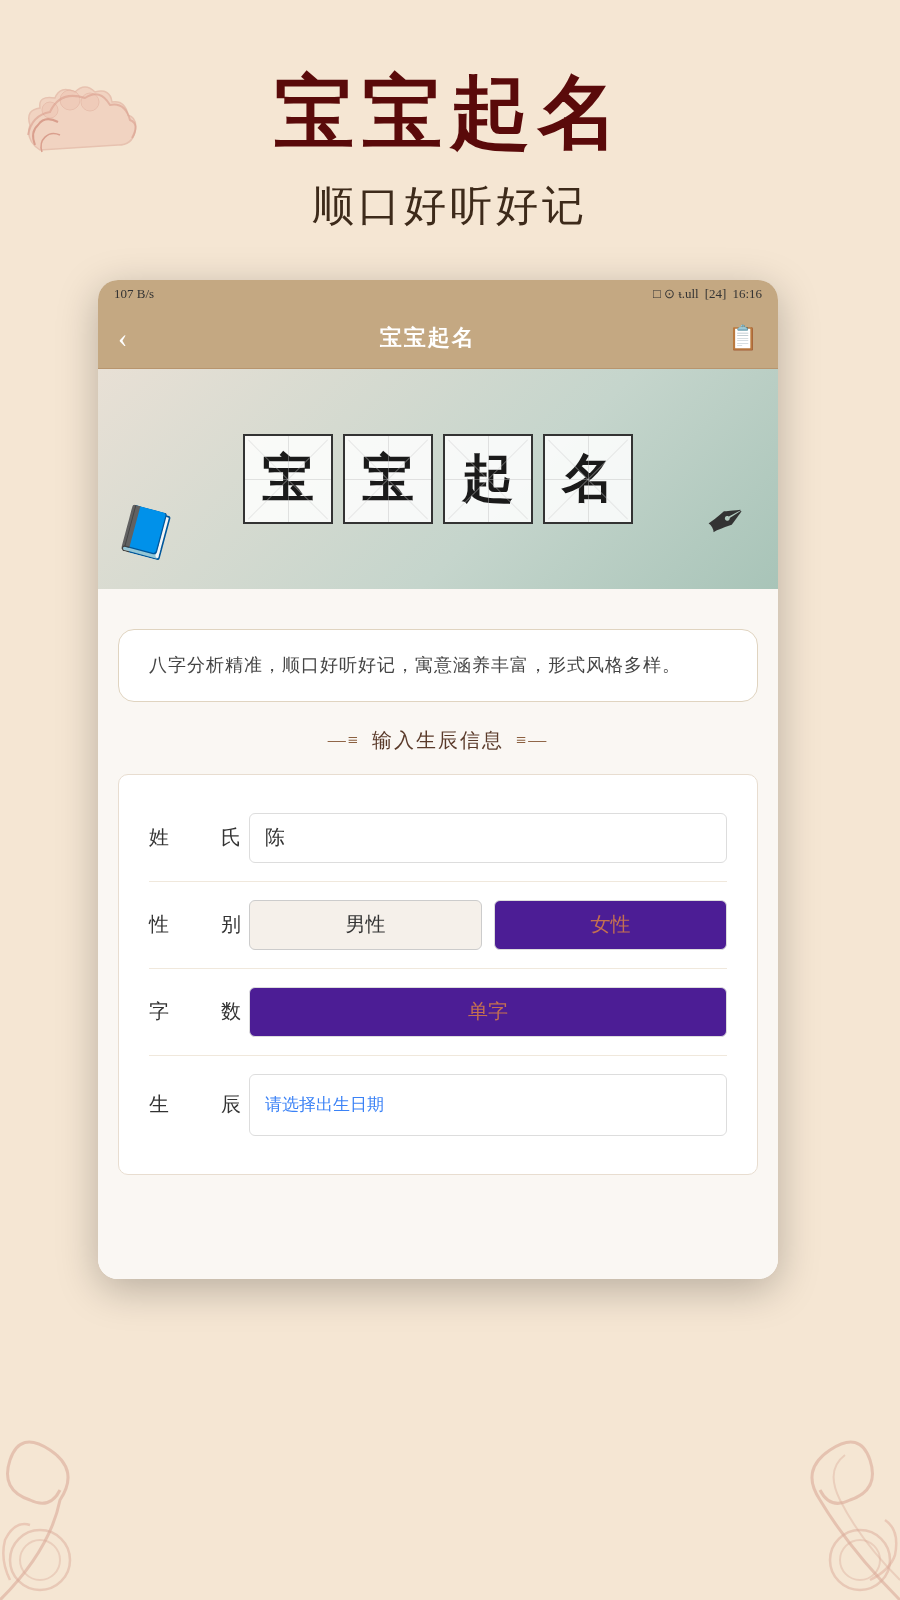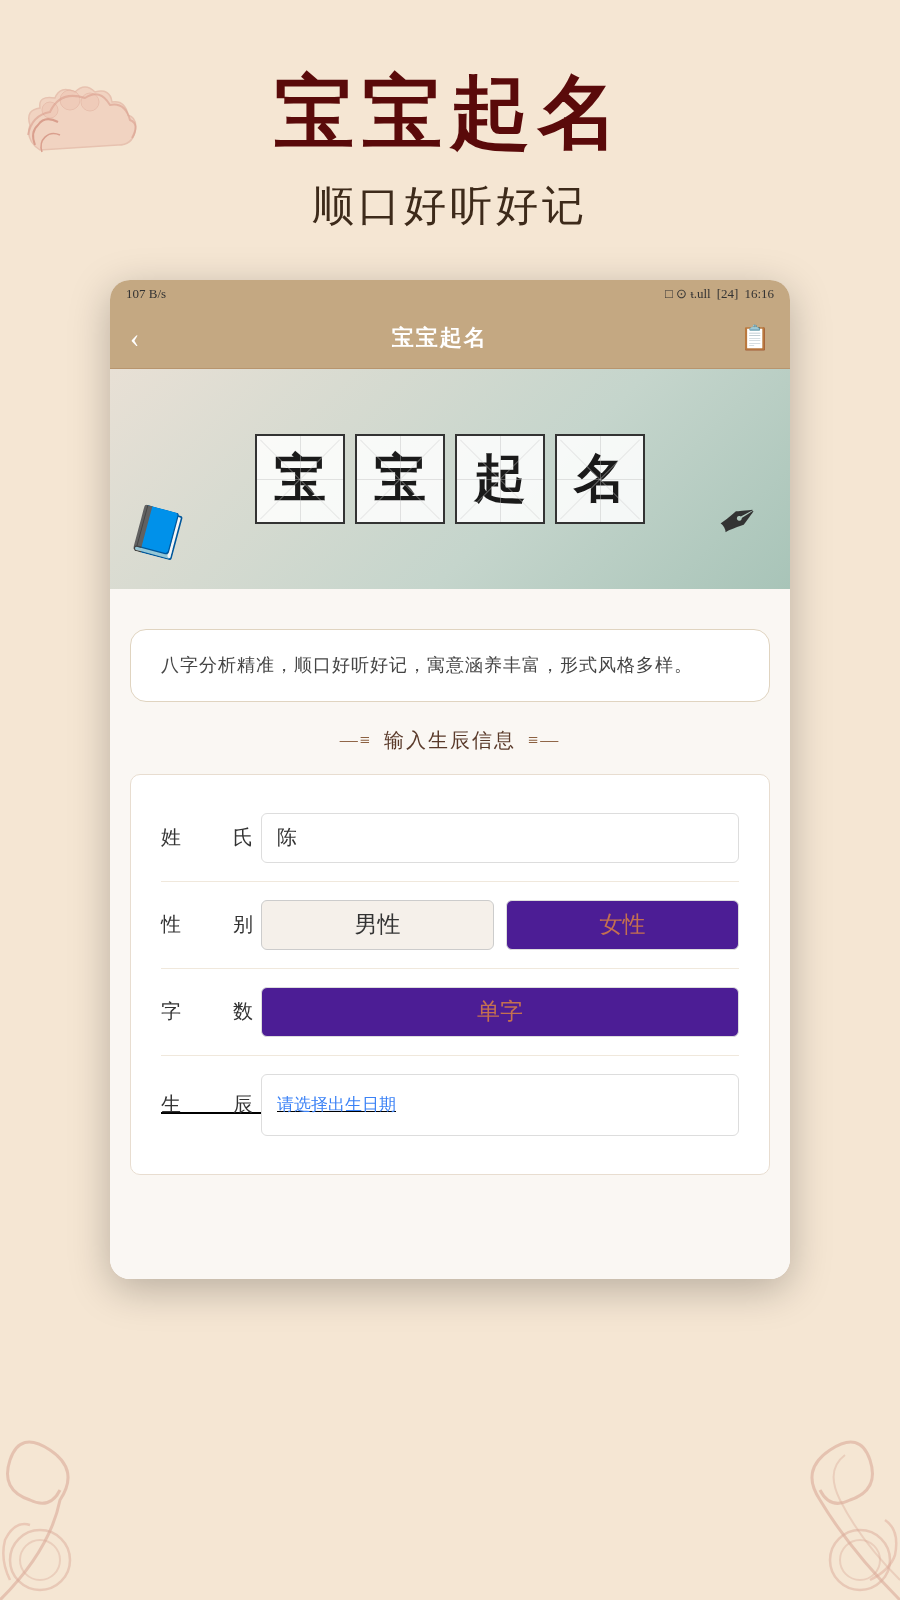--- a/index.html
+++ b/index.html
@@ -58,21 +58,21 @@
       font-family: 'KaiTi', 'STKaiti', serif;
       letter-spacing: 4px;
       display: block;
       margin-top: 10px;
     }
 
     
     .phone-mockup {
       position: absolute;
       top: 280px;
-      left: 110px;
+      left: 98px;
       width: 680px;
       background: #fff;
       border-radius: 20px;
       overflow: hidden;
       box-shadow: 0 10px 40px rgba(0,0,0,0.25);
     }
 
     
     .status-bar {
       background: #c4a882;
@@ -255,21 +255,20 @@
     }
 
     .form-row {
       display: flex;
       align-items: center;
       padding: 18px 0;
       border-bottom: 1px solid #f0e8dc;
     }
     .form-row:last-child {
       border-bottom: none;
-      text-decoration: underline;
     }
 
     .form-label {
       width: 100px;
       font-size: 20px;
       color: #333;
       letter-spacing: 8px;
       text-align: justify;
       text-align-last: justify;
       flex-shrink: 0;
@@ -293,21 +292,21 @@
     }
 
     .toggle-btn {
       flex: 1;
       height: 50px;
       border: 1px solid #ddd;
       border-radius: 6px;
       display: flex;
       align-items: center;
       justify-content: center;
-      font-size: 23px;
+      font-size: 20px;
       cursor: pointer;
     }
     .toggle-btn.active {
       background: #f5f0ea;
       color: #333;
       border-color: #ccc;
     }
     .toggle-btn.inactive {
       background: #4c1d95;
       color: #c47050;

